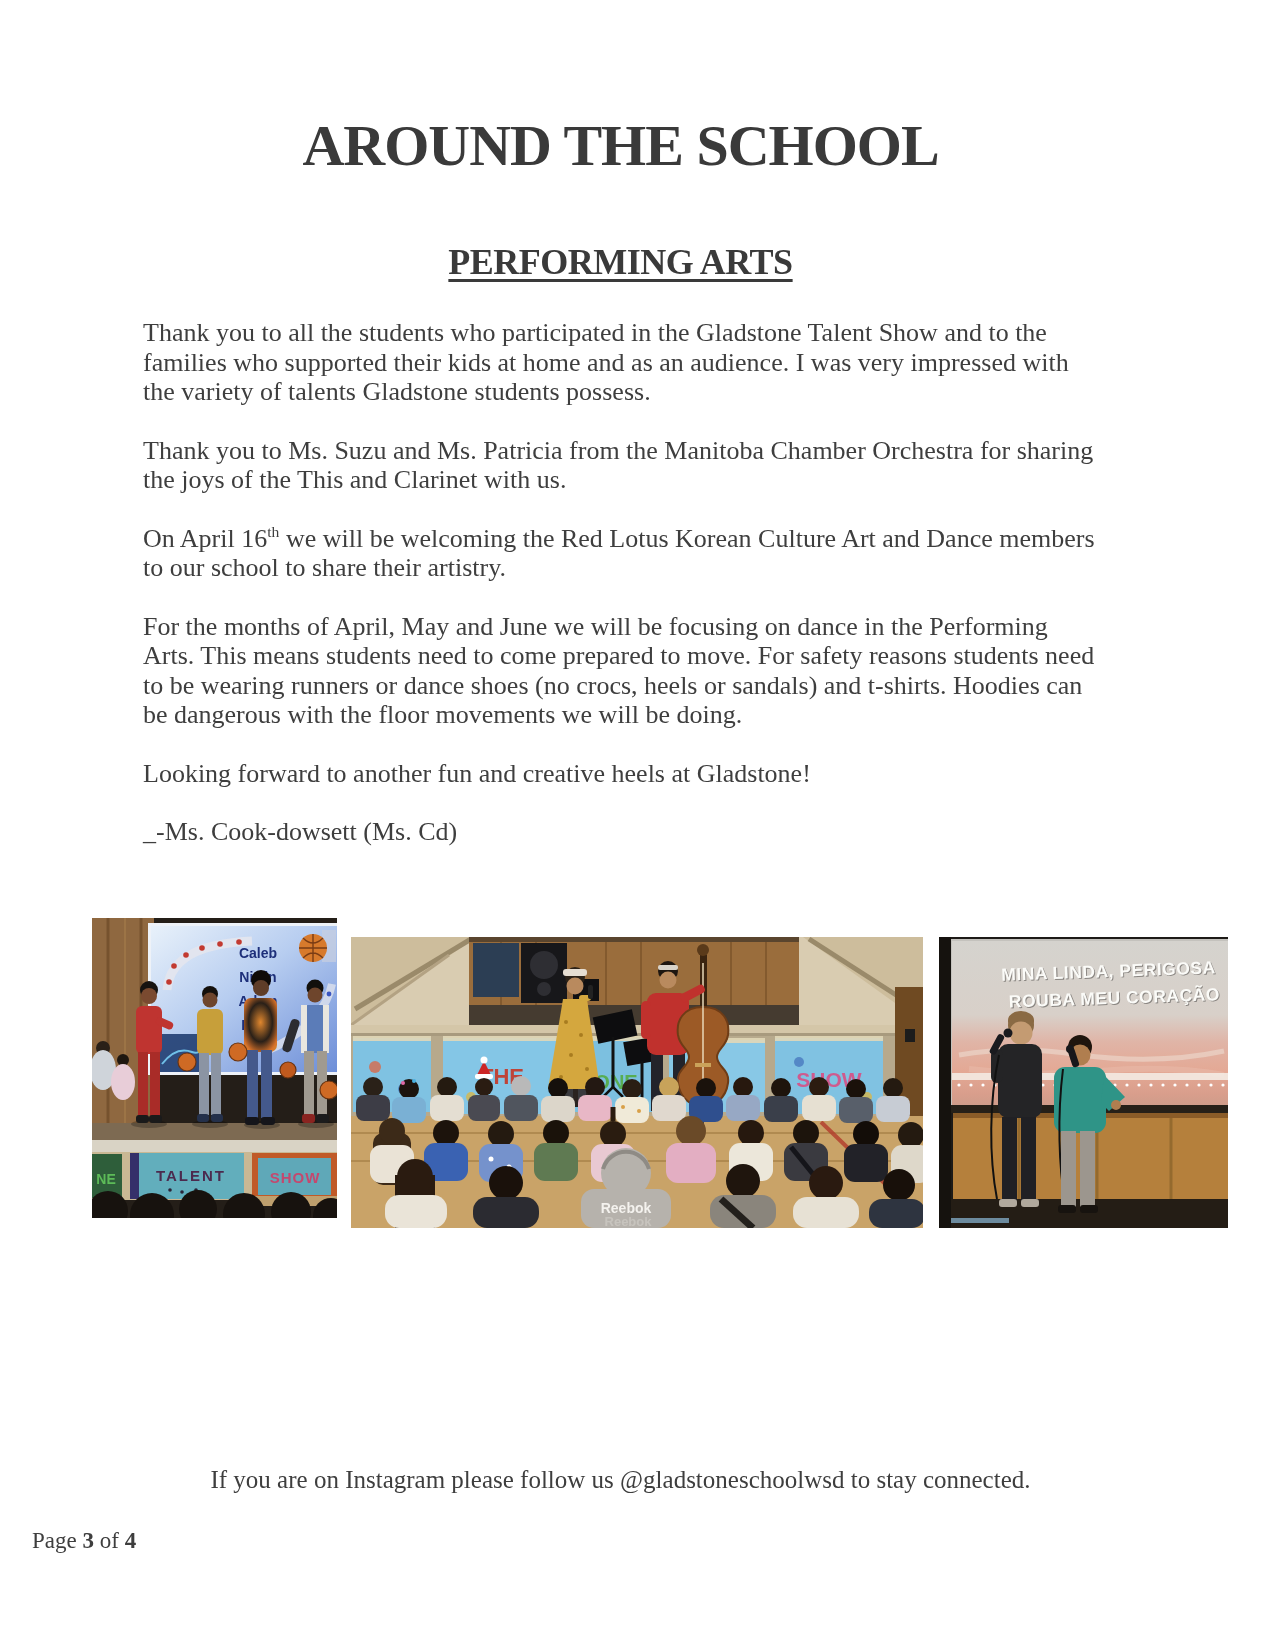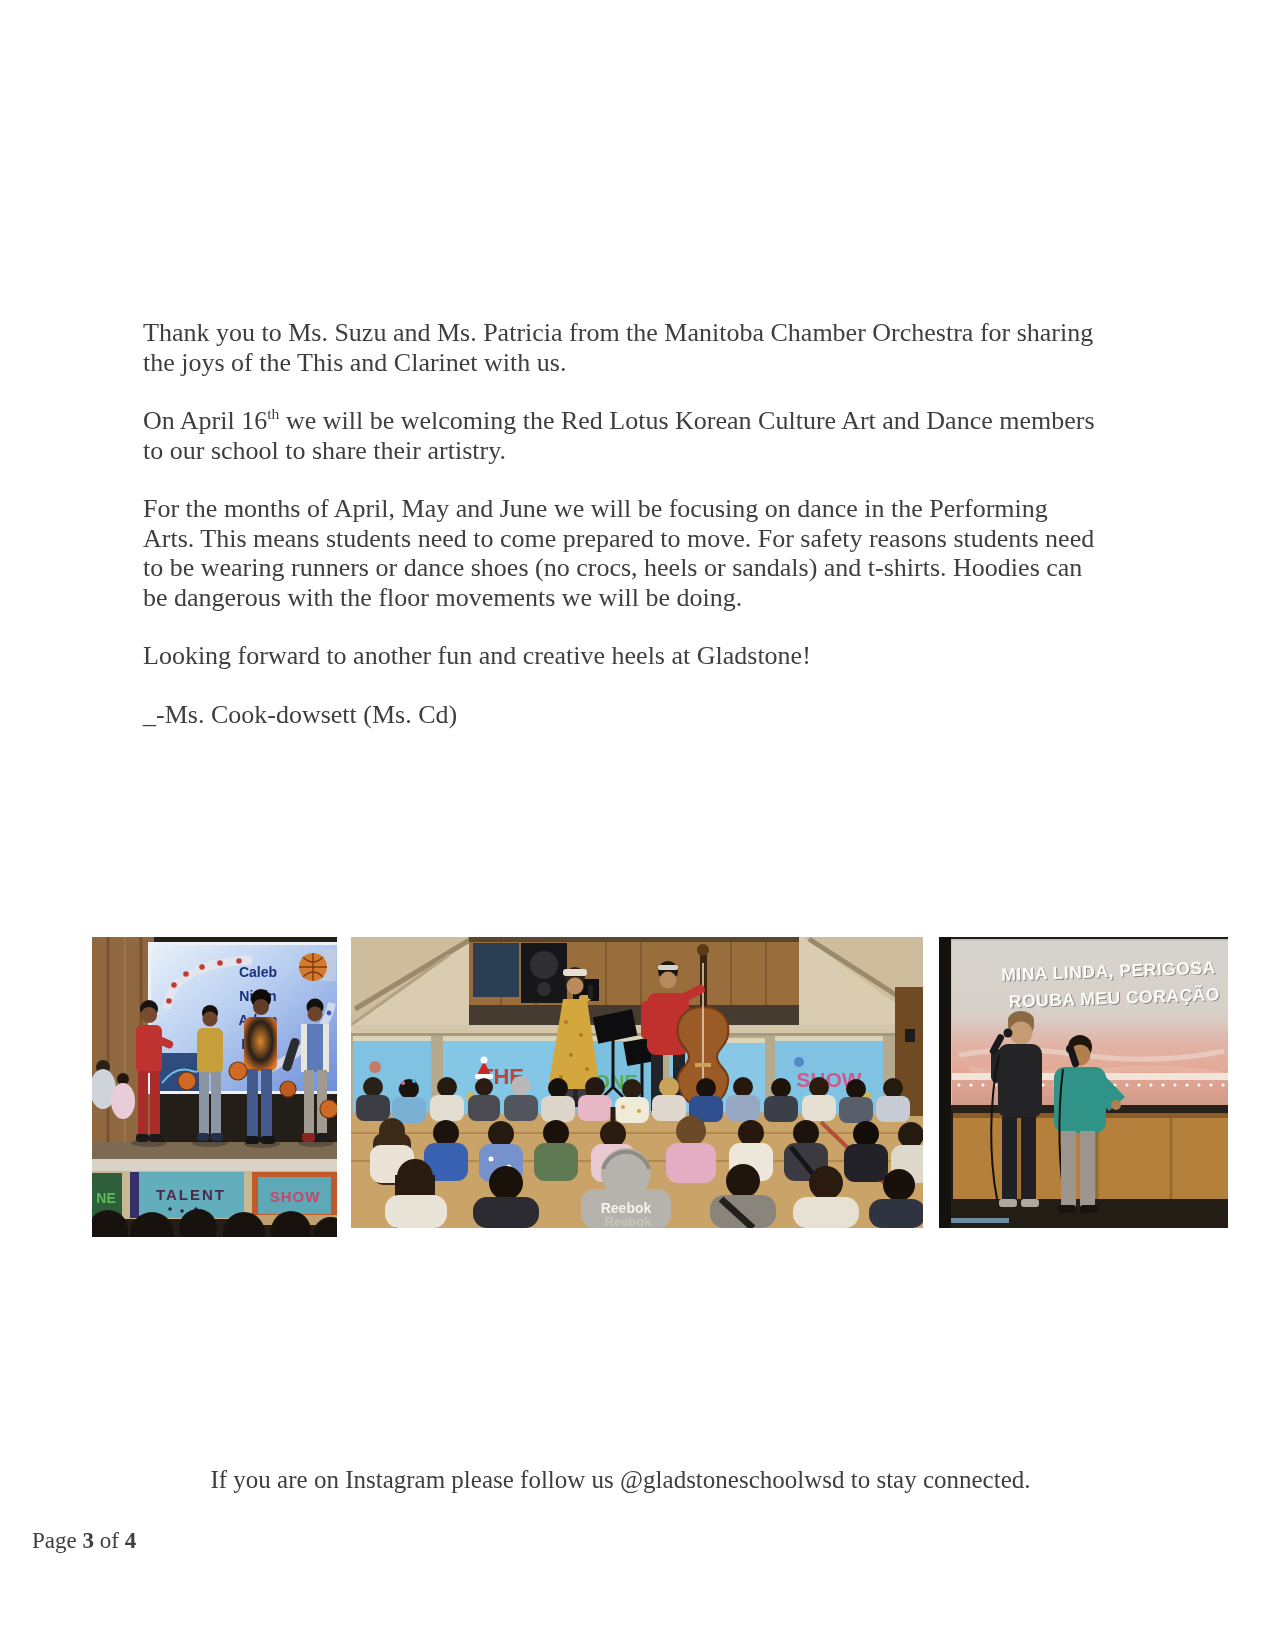--- a/index.html
+++ b/index.html
@@ -37,31 +37,36 @@
     position:absolute; left:0; top:1528px; width:1275px;
     text-align:left; font-size:23px; color:#3e3e3e;padding-left:32px;
   }
   .page-label b { font-weight:700; }
 </style>
 </head>
 <body>
 
 <div class="page">
 
-
+  <h1 class="page-title">AROUND THE SCHOOL</h1>
+
+  <h2 class="section-heading">
+    <span>PERFORMING ARTS</span>
+  </h2>
 
   <div class="body-col">
+    <p>Thank you to all the students who participated in the Gladstone Talent Show and to the families who supported their kids at home and as an audience. I was very impressed with the variety of talents Gladstone students possess.</p>
     <p>Thank you to Ms. Suzu and Ms. Patricia from the Manitoba Chamber Orchestra for sharing the joys of the This and Clarinet with us.</p>
     <p><span>On April 16</span><sup>th</sup><span> we will be welcoming the Red Lotus Korean Culture Art and Dance members to our school to share their artistry.</span></p>
     <p>For the months of April, May and June we will be focusing on dance in the Performing Arts. This means students need to come prepared to move. For safety reasons students need to be wearing runners or dance shoes (no crocs, heels or sandals) and t-shirts. Hoodies can be dangerous with the floor movements we will be doing.</p>
     <p>Looking forward to another fun and creative heels at Gladstone!</p>
     <p>_-Ms. Cook-dowsett (Ms. Cd)</p>
   </div>
 
-  <figure class="photo" style="left:92px; top:937px;">
+  <figure class="photo" style="left:92px; top:918px;">
     <svg width="245" height="300" viewBox="0 0 245 300">
       <defs>
         <linearGradient id="slideGrad" x1="0" y1="0" x2="1" y2="1">
           <stop offset="0" stop-color="#e8f1fa"></stop>
           <stop offset="0.45" stop-color="#b7cdf0"></stop>
           <stop offset="1" stop-color="#6d8ed8"></stop>
         </linearGradient>
         <radialGradient id="tiedye" cx="0.5" cy="0.45" r="0.8">
           <stop offset="0" stop-color="#e0872e"></stop>
           <stop offset="0.45" stop-color="#2a2018"></stop>

